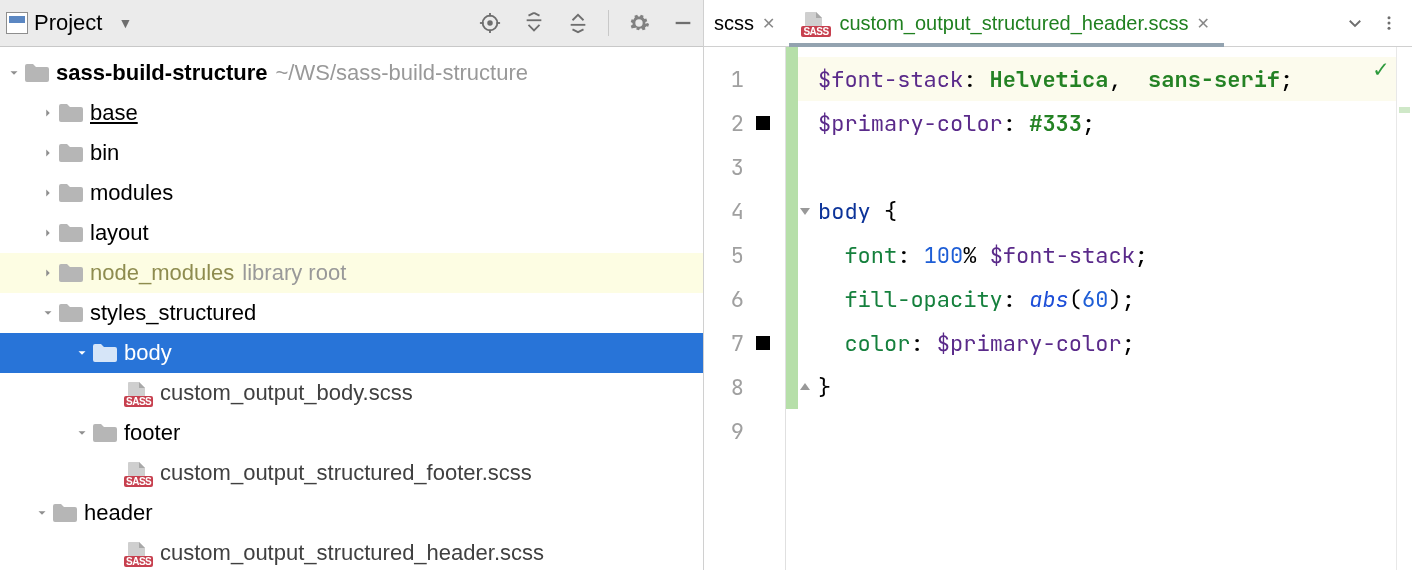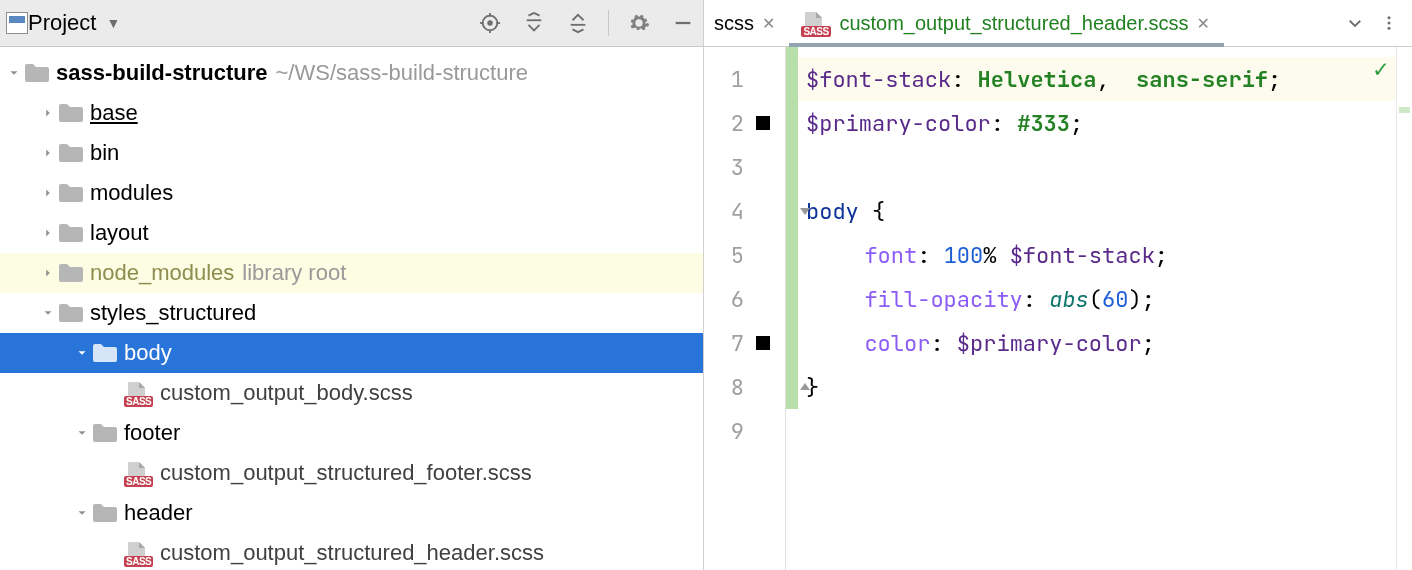--- a/index.html
+++ b/index.html
@@ -24,20 +24,21 @@
   height: 47px;
   background: #ebebeb;
   border-bottom: 1px solid #c8c8c8;
   display: flex;
   align-items: center;
   padding: 0 6px;
 }
 .toolbar .title-sec {
   display: flex;
   align-items: center;
+  gap: 6px;
   font-size: 22px;
 }
 .proj-icon {
   width: 22px; height: 22px;
   border: 1px solid #8e8e8e;
   background: linear-gradient(#fff,#fff) padding-box,
               #c3d4e6;
   position: relative;
   box-sizing: border-box;
 }
@@ -184,31 +185,31 @@
 }
 .code {
   flex:1;
   padding-top:10px;
   position:relative;
 }
 .code .cline {
   height:44px;
   display:flex;
   align-items:center;
-  padding-left: 8px;
+  padding-left: 20px;
   white-space:pre;
 }
 .code .cline.hl { background:#fcfbed; }
 .tok-var { color:#5a2a8a; }
 .tok-value { color:#248224; font-weight:600; }
 .tok-punc { color:#000; }
 .tok-sel { color:#0c3399; }
-.tok-prop { color:#8b5cf6;margin-left:32px; }
+.tok-prop { color:#15803d; }
 .tok-num { color:#1e5ed6; }
-.tok-func { color:#0f766e; font-style:italic; }
+.tok-func { color:#1d4ed8; font-style:italic; }
 .foldmark {
   position:absolute; left:0; width:14px; height:14px;
   display:flex; align-items:center; justify-content:center;
 }
 .check-corner {
   position:absolute;
   top:6px; right:8px;
   color:#2e9a3d;
   font-size:24px;
   font-weight:700;
@@ -410,21 +411,21 @@
         <span class="arrow" style="visibility:hidden">.</span>
         <span class="file-ic">
           <svg width="22" height="24" viewBox="0 0 22 24">
             <path fill="#cfcfcf" d="M3 1h10l6 6v15a1 1 0 0 1-1 1H3a1 1 0 0 1-1-1V2a1 1 0 0 1 1-1z"></path>
             <path fill="#a8a8a8" d="M13 1l6 6h-6z"></path>
           </svg>
           <span class="sass-tag">SASS</span>
         </span>
         <span class="tree-label file-name">custom_output_structured_footer.scss</span>
       </div>
-      <div class="tree-row" style="padding-left: 72px;">
+      <div class="tree-row" style="padding-left: 32px;">
         <span class="arrow ">
           <svg width="14" height="14" viewBox="0 0 24 24" fill="currentColor">
             <path d="M6 9l6 6 6-6z"></path>
           </svg>
         </span>
         <span class="folder-ic">
           <svg class="folder-svg" width="26" height="22" viewBox="0 0 26 22">
             <path d="M1 4a2 2 0 0 1 2-2h6l3 3h11a2 2 0 0 1 2 2v11a2 2 0 0 1-2 2H3a2 2 0 0 1-2-2V4z"></path>
           </svg>
         </span>

